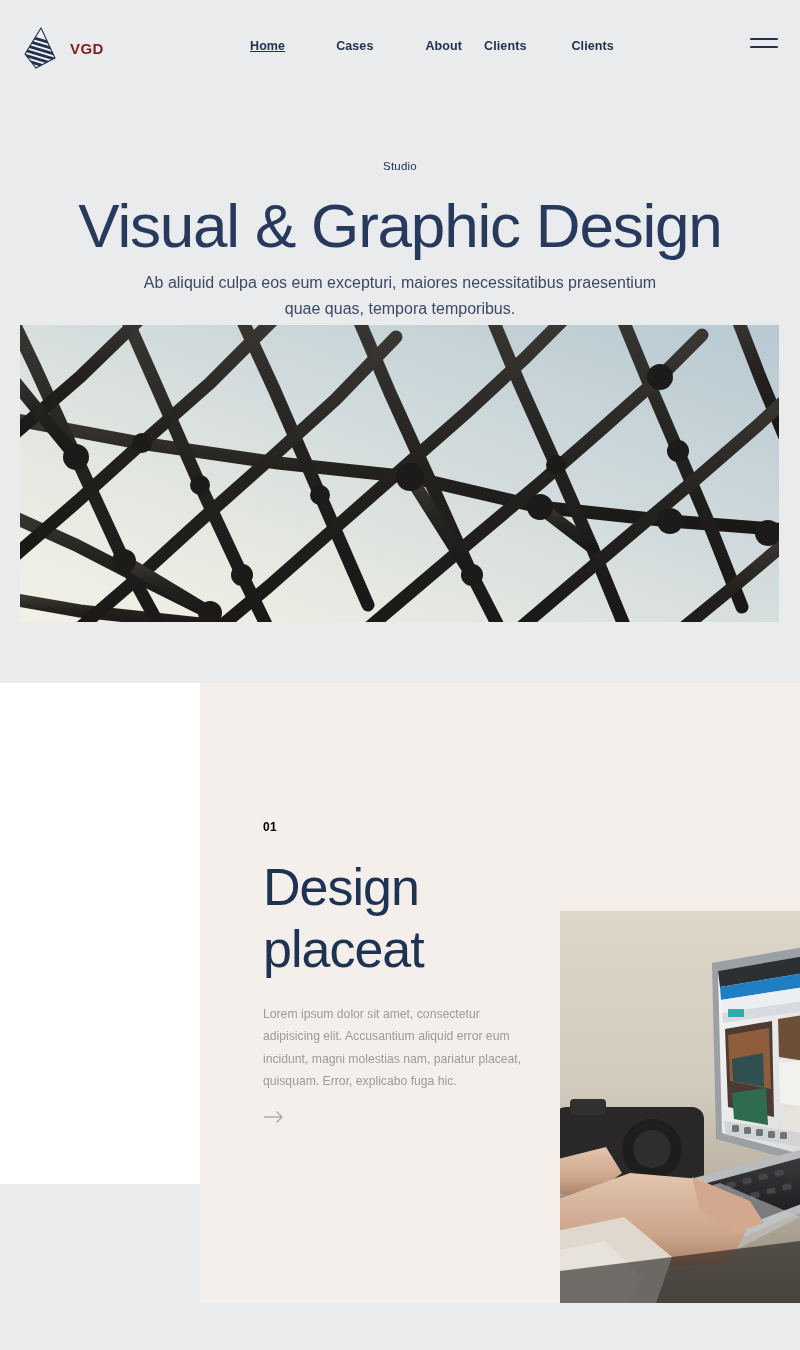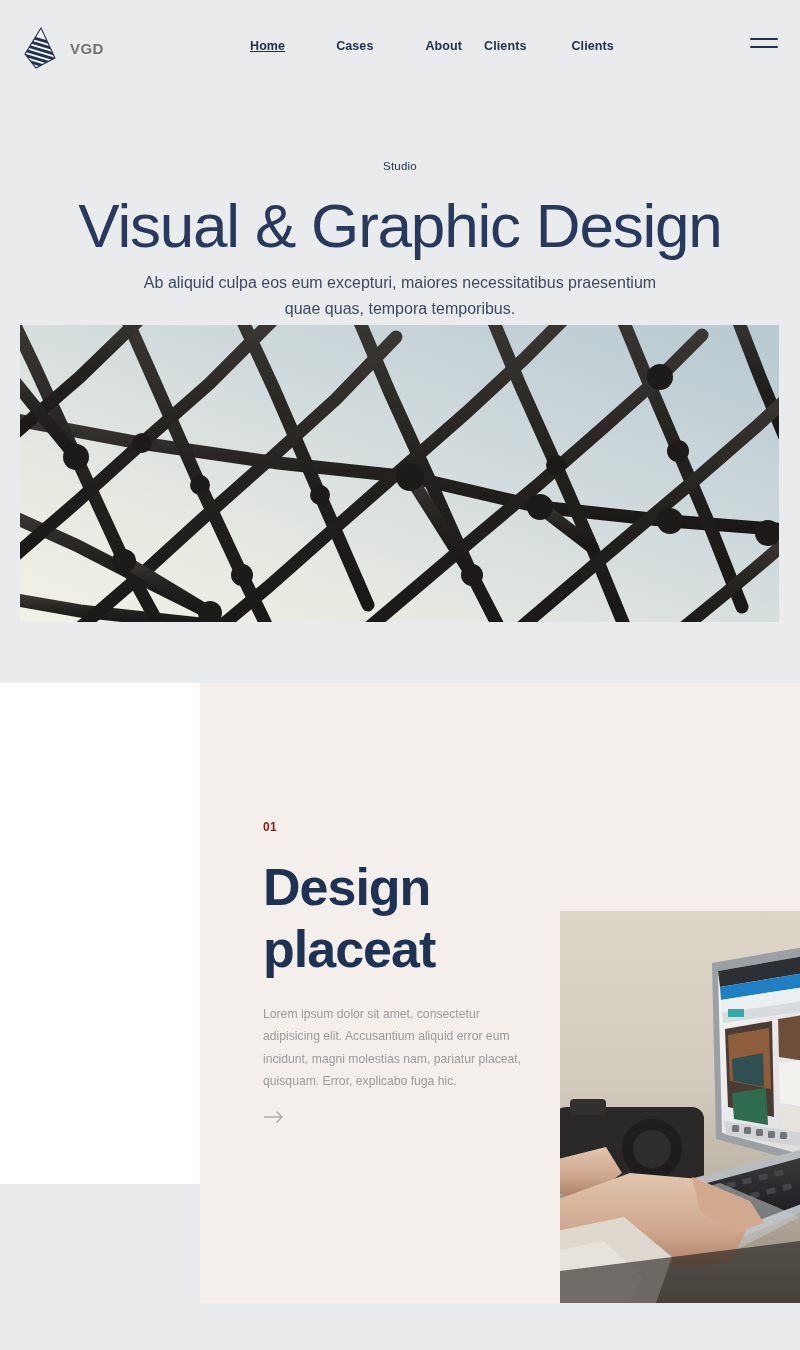--- a/index.html
+++ b/index.html
@@ -12,21 +12,21 @@
   .page { position:relative; width:800px; height:1350px; background:#eaebed; }
 
   
   .header {
     position:absolute; top:0; left:0; width:800px; height:95px;
     display:flex; align-items:center;
   }
   .brand { position:absolute; left:22px; top:27px; display:flex; align-items:center; gap:12px; }
   .logo-mark { width:36px; height:42px; display:block; }
   .brand-name {
-    font-size:15px; font-weight:bold; color:#737373; letter-spacing:0.4px;
+    font-size:15px; font-weight:bold; color:#7f1d1d; letter-spacing:0.4px;
   }
   .nav { position:absolute; left:250px; top:39px; display:flex; gap:0; }
   .nav a {
     font-size:12.5px; font-weight:bold; color:#22314f; text-decoration:none;
     letter-spacing:0.1px; display:block;
   }
   .nav a.n0 { margin-right:51px;text-decoration:underline; }
   .nav a.n1 { margin-right:52px; }
   .nav a.n2 { margin-right:22px; }
   .nav a.n3 { margin-right:45px; }
@@ -62,24 +62,24 @@
 
   
   .white-block {
     position:absolute; top:683px; left:0; width:200px; height:501px; background:#ffffff;
   }
   .beige-block {
     position:absolute; top:683px; left:200px; width:600px; height:620px; background:#f4efeb;
   }
   .sec-content { position:absolute; top:820px; left:263px; width:270px; }
   .sec-num {
-    font-size:12px; font-weight:bold; color:#7f1d1d; letter-spacing:0.3px;
+    font-size:12px; font-weight:bold; color:#000000; letter-spacing:0.3px;
   }
   .sec-title {
-    margin-top:22px; font-size:52px; font-weight:bold; color:#1e3354;
+    margin-top:22px; font-size:52px; font-weight:normal; color:#1e3354;
     line-height:1.2; letter-spacing:-1px;
   }
   .sec-title span { display:block; }
   .sec-body {
     margin-top:22px; font-size:12.2px; color:#9b9b9b; line-height:1.85; width:268px;
   }
   .sec-arrow {
     margin-top:16px; width:22px; height:16px; display:block;
   }
 

